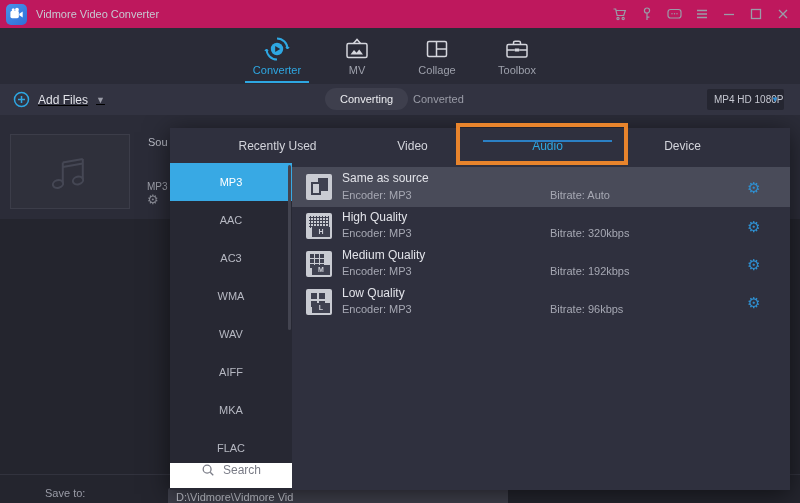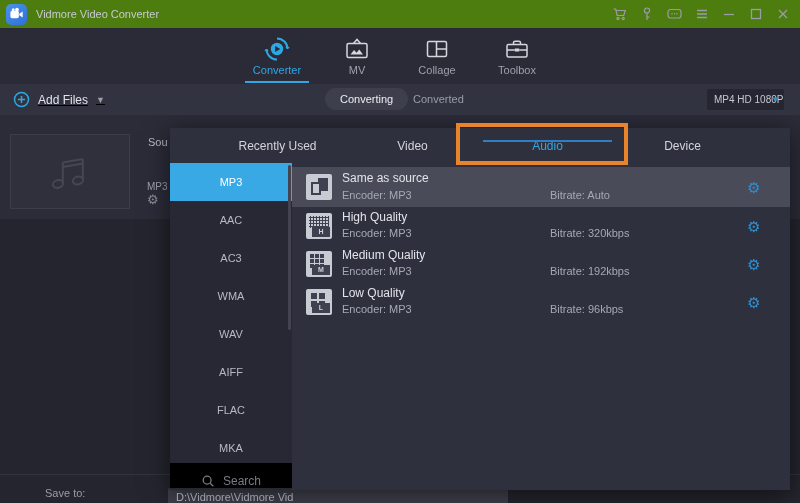--- a/index.html
+++ b/index.html
@@ -1,20 +1,20 @@
 <!DOCTYPE html>
 <html><head>
 <meta charset="utf-8">
 <style>
   * { margin:0; padding:0; box-sizing:border-box; }
   html,body { width:800px; height:503px; overflow:hidden; }
   body { position:relative; background:#24252e; font-family:"Liberation Sans", sans-serif; -webkit-font-smoothing:antialiased; }
 
   
-  .titlebar { position:absolute; top:0; left:0; right:0; height:28px; background:#4d7c0f; display:flex; align-items:center; z-index:20; }
+  .titlebar { position:absolute; top:0; left:0; right:0; height:28px; background:#be185d; display:flex; align-items:center; z-index:20; }
   .app-icon { width:21px; height:21px; margin-left:6px; border-radius:5px; background:linear-gradient(140deg,#4a93ea,#2f6fd8); display:flex; align-items:center; justify-content:center; flex:0 0 auto; }
   .win-title { margin-left:9px; font-size:11px; color:#c7c9d2; }
   .tb-icons { margin-left:auto; display:flex; align-items:center; gap:11px; padding-right:9px; }
   .tb-icons svg { display:block; cursor:pointer; }
 
   
   .nav { position:absolute; top:28px; left:0; right:0; height:56px; background:#2a2b37; z-index:20; }
   .nav-tabs { position:absolute; left:237px; top:0; height:56px; display:flex; }
   .nav-tab { width:80px; height:56px; position:relative; display:flex; flex-direction:column; align-items:center; cursor:pointer; }
   .nav-tab .nicon { margin-top:7px; height:28px; display:flex; align-items:center; }
@@ -49,21 +49,21 @@
   .ptab { flex:1; position:relative; display:flex; align-items:center; justify-content:center; font-size:12px; color:#d3d4db; cursor:pointer; }
   .ptab.active { color:#2ea7e2; }
   .ptab .ptab-underline { position:absolute; left:3px; right:3px; bottom:5px; height:2px; background:#2b80c4; }
   .annotation { position:absolute; left:286px; top:-5px; width:172px; height:42px; border:4px solid #e8842c; z-index:30; pointer-events:none; }
 
   .panel-body { position:absolute; top:35px; left:0; right:0; bottom:0; display:flex; }
   .sidebar { position:relative; width:122px; background:#272833; flex:0 0 auto; }
   .fmt-item { height:38px; line-height:38px; text-align:center; font-size:11px; color:#b6b8c2; cursor:pointer; }
   .fmt-item.selected { background:#38a9e4; color:#ffffff; }
   .sb-scroll { position:absolute; top:2px; right:1px; width:3px; height:165px; background:#434450; border-radius:2px; }
-  .search-box { position:absolute; bottom:2px; left:0; right:0; height:25px; background:#000000; display:flex; align-items:flex-end; justify-content:center; gap:8px; cursor:pointer; }
+  .search-box { position:absolute; bottom:2px; left:0; right:0; height:25px; background:#ffffff; display:flex; align-items:flex-start; justify-content:center; gap:8px; cursor:pointer; }
   .search-box .s-label { font-size:12px; color:#797b86; }
 
   .plist { flex:1; padding-top:4px; }
   .prow { position:relative; height:38px; cursor:pointer; }
   .prow.hl { height:40px; background:#494b59; }
   .q-icon { position:absolute; left:14px; top:6px; width:26px; height:26px; background:#c9cbd2; border-radius:2px; }
   .prow.hl .q-icon { top:7px; }
   .r-name { position:absolute; left:50px; top:3px; font-size:12px; color:#e2e3e9; }
   .prow.hl .r-name { top:4px; }
   .r-enc { position:absolute; left:50px; bottom:6px; font-size:11px; color:#a6a8b3; }
@@ -242,22 +242,22 @@
 
   <div class="panel-body">
 
     <div class="sidebar">
       <div class="fmt-item selected">MP3</div>
       <div class="fmt-item">AAC</div>
       <div class="fmt-item">AC3</div>
       <div class="fmt-item">WMA</div>
       <div class="fmt-item">WAV</div>
       <div class="fmt-item">AIFF</div>
+      <div class="fmt-item">MKA</div>
       <div class="fmt-item">FLAC</div>
-      <div class="fmt-item">MKA</div>
       <div class="sb-scroll"></div>
       <div class="search-box">
         <svg width="14" height="14" viewBox="0 0 16 16" fill="none" stroke="#7b7d88" stroke-width="1.5">
             <circle cx="7" cy="7" r="4.5"></circle>
             <path d="M10.5 10.5 L14 14"></path>
           </svg>
         <span class="s-label">Search</span>
       </div>
     </div>
 

